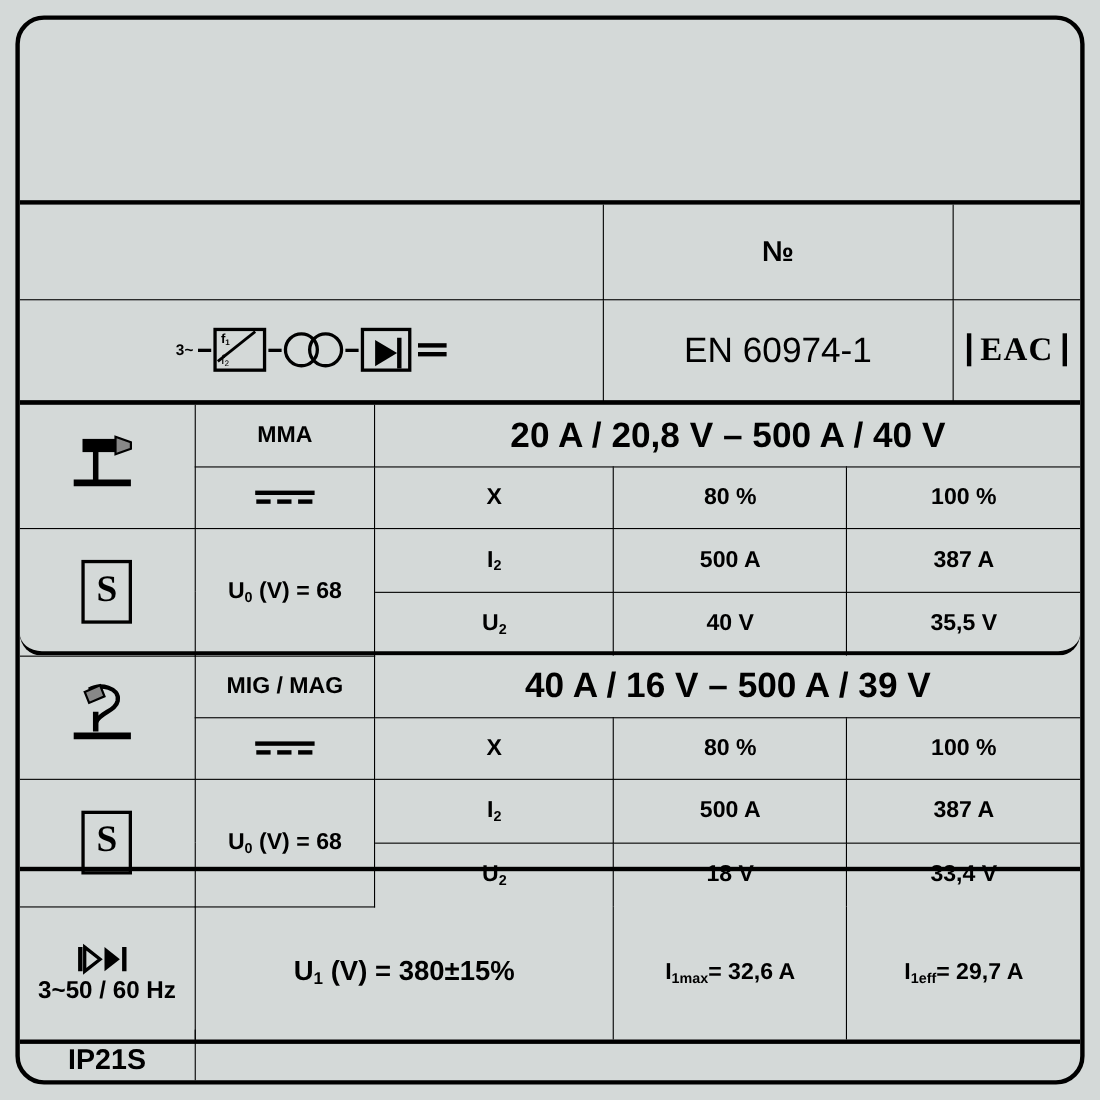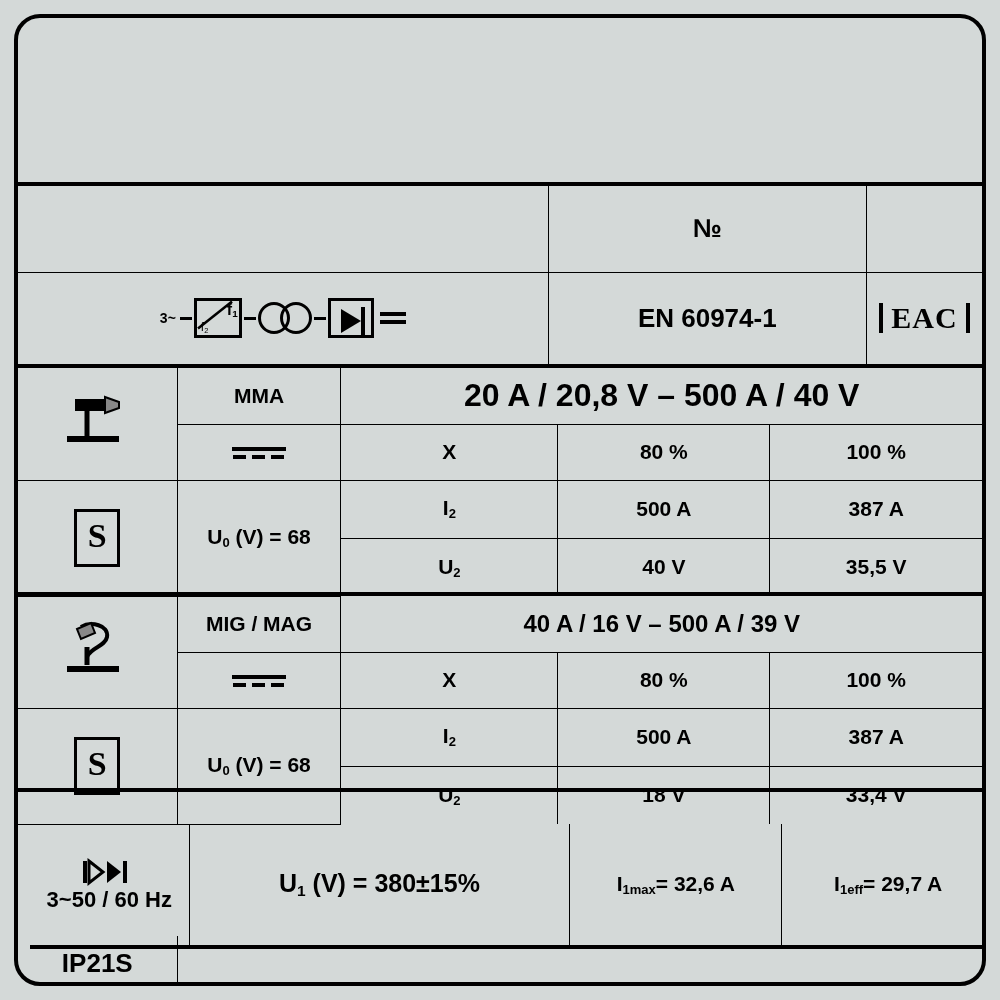--- a/index.html
+++ b/index.html
@@ -44,23 +44,23 @@
     position:absolute;left:0;top:0;width:100%;height:168px;
     border-bottom:4px solid #000;
     box-sizing:border-box;
   }
   .sec{
     position:absolute;left:0;width:100%;
     box-sizing:border-box;
   }
   
   #sec-ident{top:168px;height:182px;}
-  #sec-mma  {top:350px;height:228px;}
+  #sec-mma  {top:350px;height:228px;border-radius:20px;}
   #sec-mig  {top:578px;height:196px;}
-  #sec-mains{top:806px;height:125px;margin-left:12px;}
+  #sec-mains{top:806px;height:125px;}
   #sec-ip   {top:918px;height:54px;}
 
   .sec.thickline{border-bottom:4px solid #000;}
 
   
   sub{font-size:0.62em;vertical-align:-0.25em;}
 
   
   .dcsym{display:inline-block;line-height:1;}
   .dcsym .solid{display:block;width:54px;height:4px;background:#000;margin:0 auto 4px;}
@@ -92,21 +92,21 @@
   
   .inv{display:flex;align-items:center;justify-content:center;gap:2px;height:100%;}
   .inv .lbl3{font-size:14px;font-weight:bold;margin-right:2px;}
   .wire{width:12px;height:3px;background:#000;}
   .box{
     width:48px;height:40px;border:3px solid #000;position:relative;box-sizing:border-box;
   }
   .box .diag{
     position:absolute;left:-3px;top:-3px;width:100%;height:100%;
   }
-  .f1{position:absolute;left:4px;top:0px;font-size:16px;font-weight:bold;margin-left:26px;}
+  .f1{position:absolute;left:4px;top:0px;font-size:12px;font-weight:bold;}
   .f2{position:absolute;left:4px;bottom:0px;font-size:12px;font-weight:normal;}
   .coils{display:flex;align-items:center;}
   .coil{width:26px;height:26px;border:3px solid #000;border-radius:50%;}
   .coil+.coil{margin-left:-10px;}
   .rect-box{width:46px;height:40px;border:3px solid #000;position:relative;box-sizing:border-box;}
   .tinydc{display:flex;flex-direction:column;gap:4px;align-items:center;margin-left:4px;}
   .tinydc i{display:block;width:26px;height:4px;background:#000;}
   .tinydc i.b{width:26px;}
   .tinydc i.s{width:26px;}
   svg{display:block;margin:0 auto;}
@@ -161,21 +161,21 @@
                 <line x1="32" y1="6" x2="32" y2="34" stroke="#000" stroke-width="4"></line>
               </svg>
             </span>
             <span class="tinydc">
               <i class="b"></i>
                   <i class="s"></i>
             </span>
           </div>
         </td>
         <td>
-          <span style="font-size:26px;font-weight:bold;">EN 60974-1</span>
+          <span style="font-size:32px;font-weight:normal;">EN 60974-1</span>
         </td>
         <td class="nb-r">
           <span class="eac-wrap">
             <span class="eac">EAC</span>
           </span>
         </td>
       </tr>
     </tbody>
       </table>
   </div>
@@ -275,21 +275,21 @@
             <path d="M24 10 C34 4, 52 8, 50 20 C48 30, 34 30, 30 40" fill="none" stroke="#000" stroke-width="4"></path>
             <polygon points="20,12 34,6 38,16 24,22" fill="#888" stroke="#000" stroke-width="2"></polygon>
             <line x1="30" y1="30" x2="30" y2="48" stroke="#000" stroke-width="5"></line>
             <line x1="10" y1="52" x2="62" y2="52" stroke="#000" stroke-width="6"></line>
           </svg>
         </td>
         <td class="nb-t">
           <span>MIG / MAG</span>
         </td>
         <td colspan="3" class="nb-t nb-r">
-          <span style="font-size:24px;">40 A / 16 V – 500 A / 39 V</span>
+          <span style="font-size:32px;">40 A / 16 V – 500 A / 39 V</span>
         </td>
       </tr>
       <tr style="height:56px;">
         <td>
           <span class="dcsym">
             <span class="solid"></span>
             <span class="dashes">
                   <i></i>
                   <i></i>
                   <i></i>

